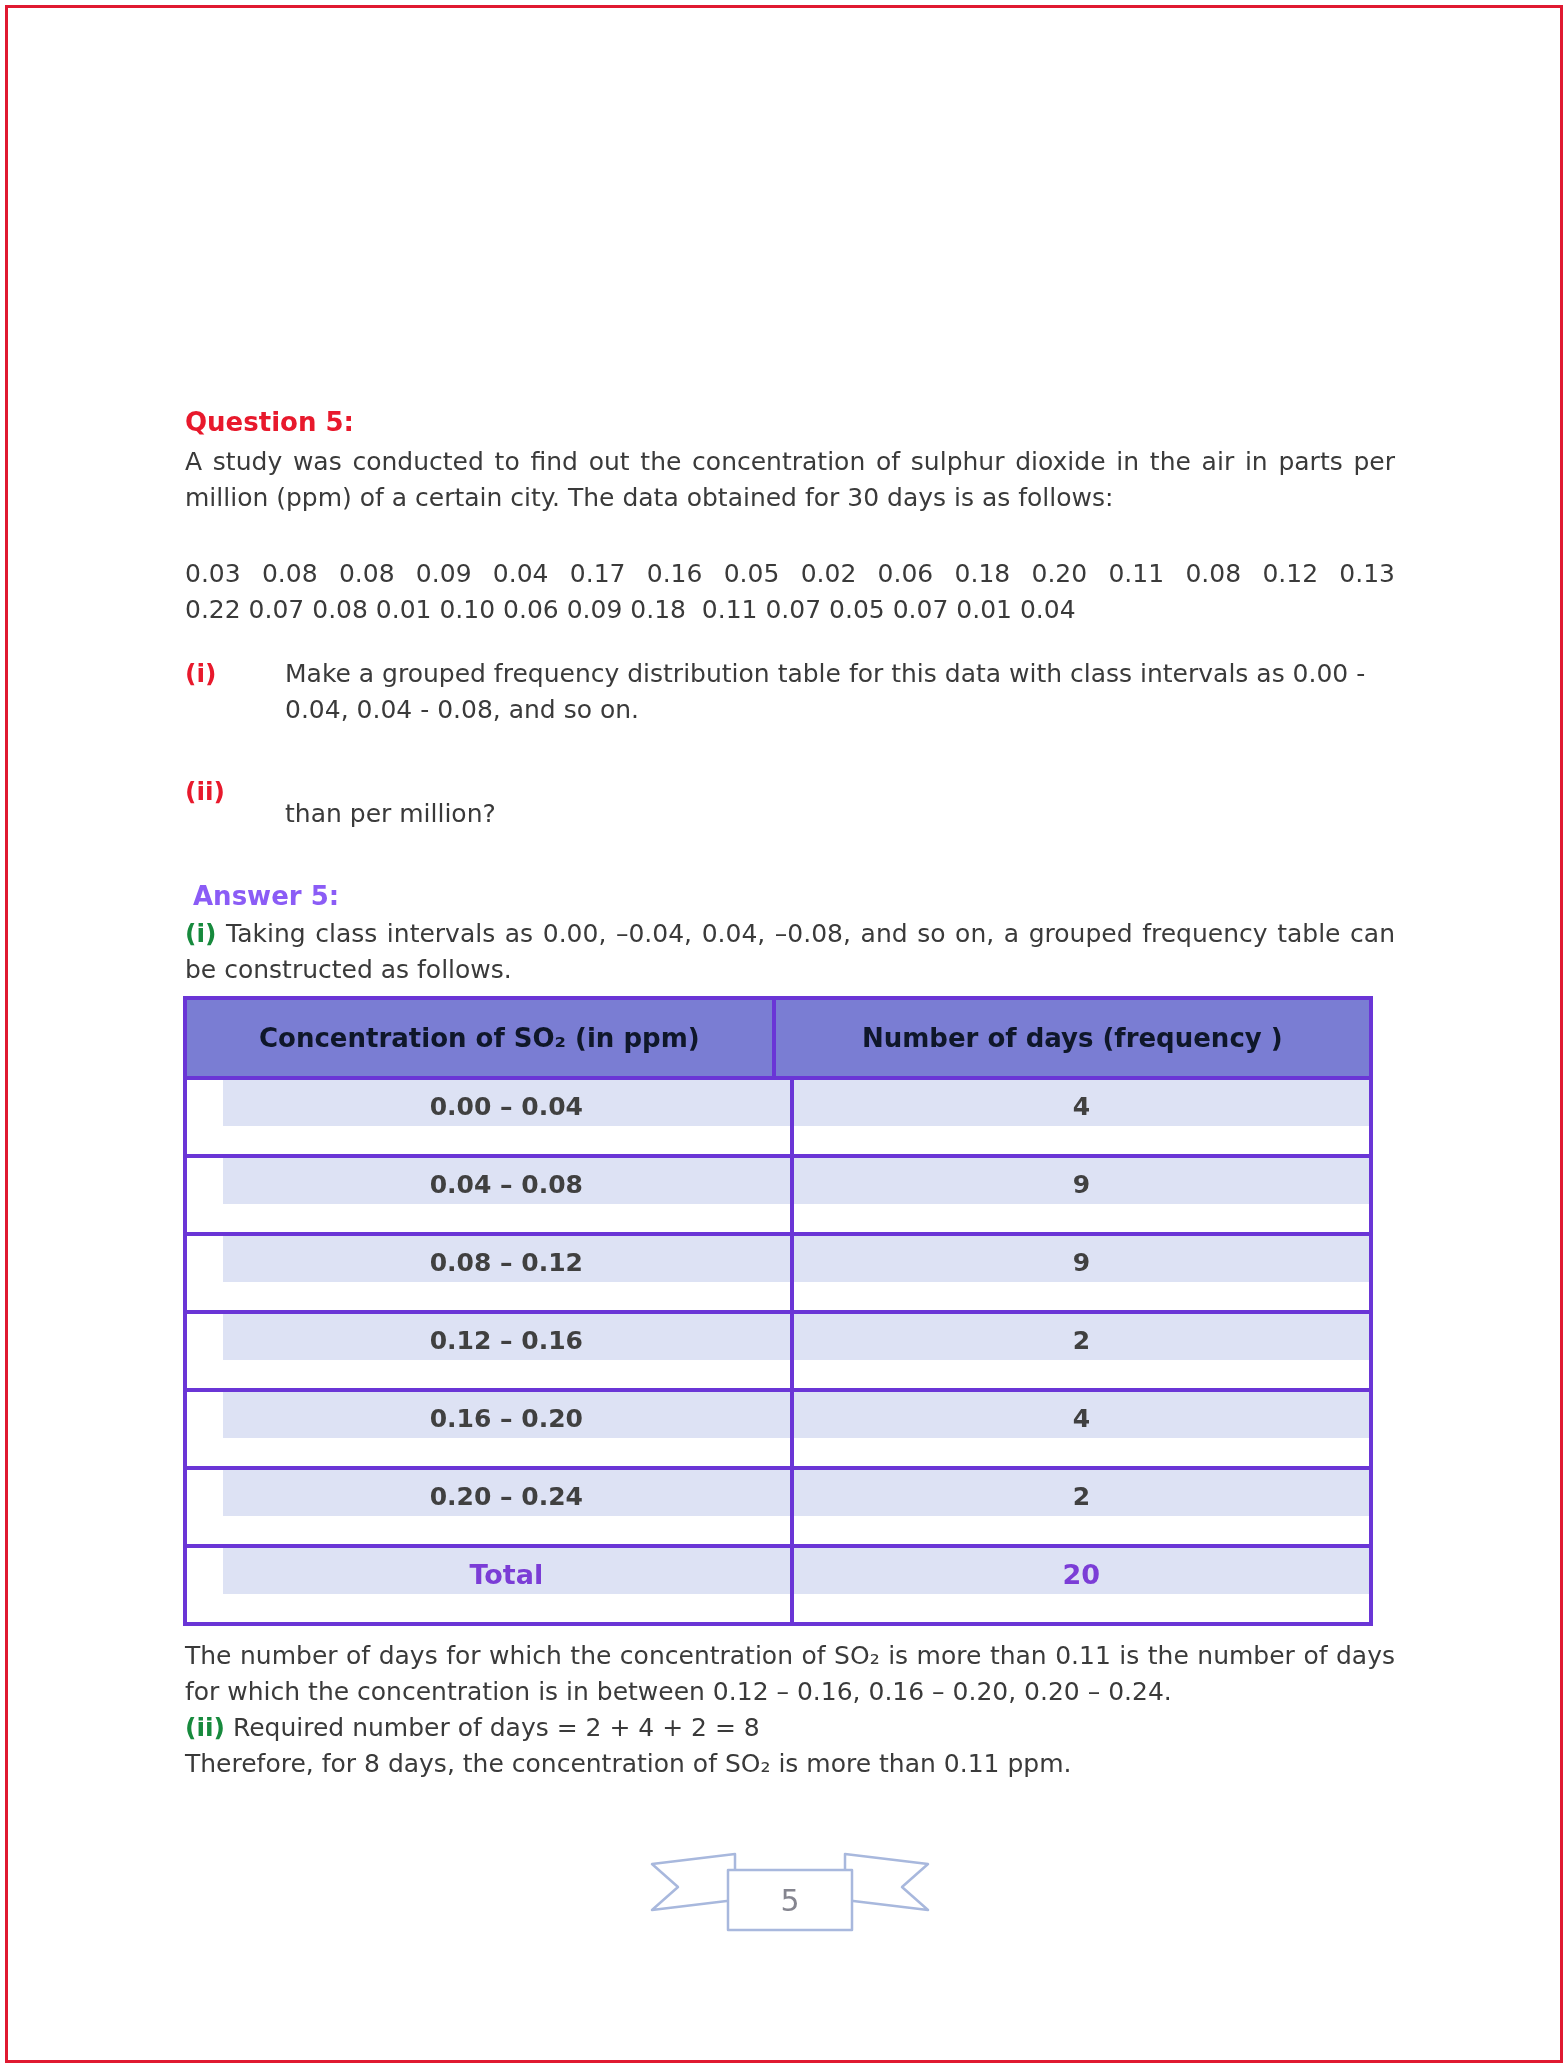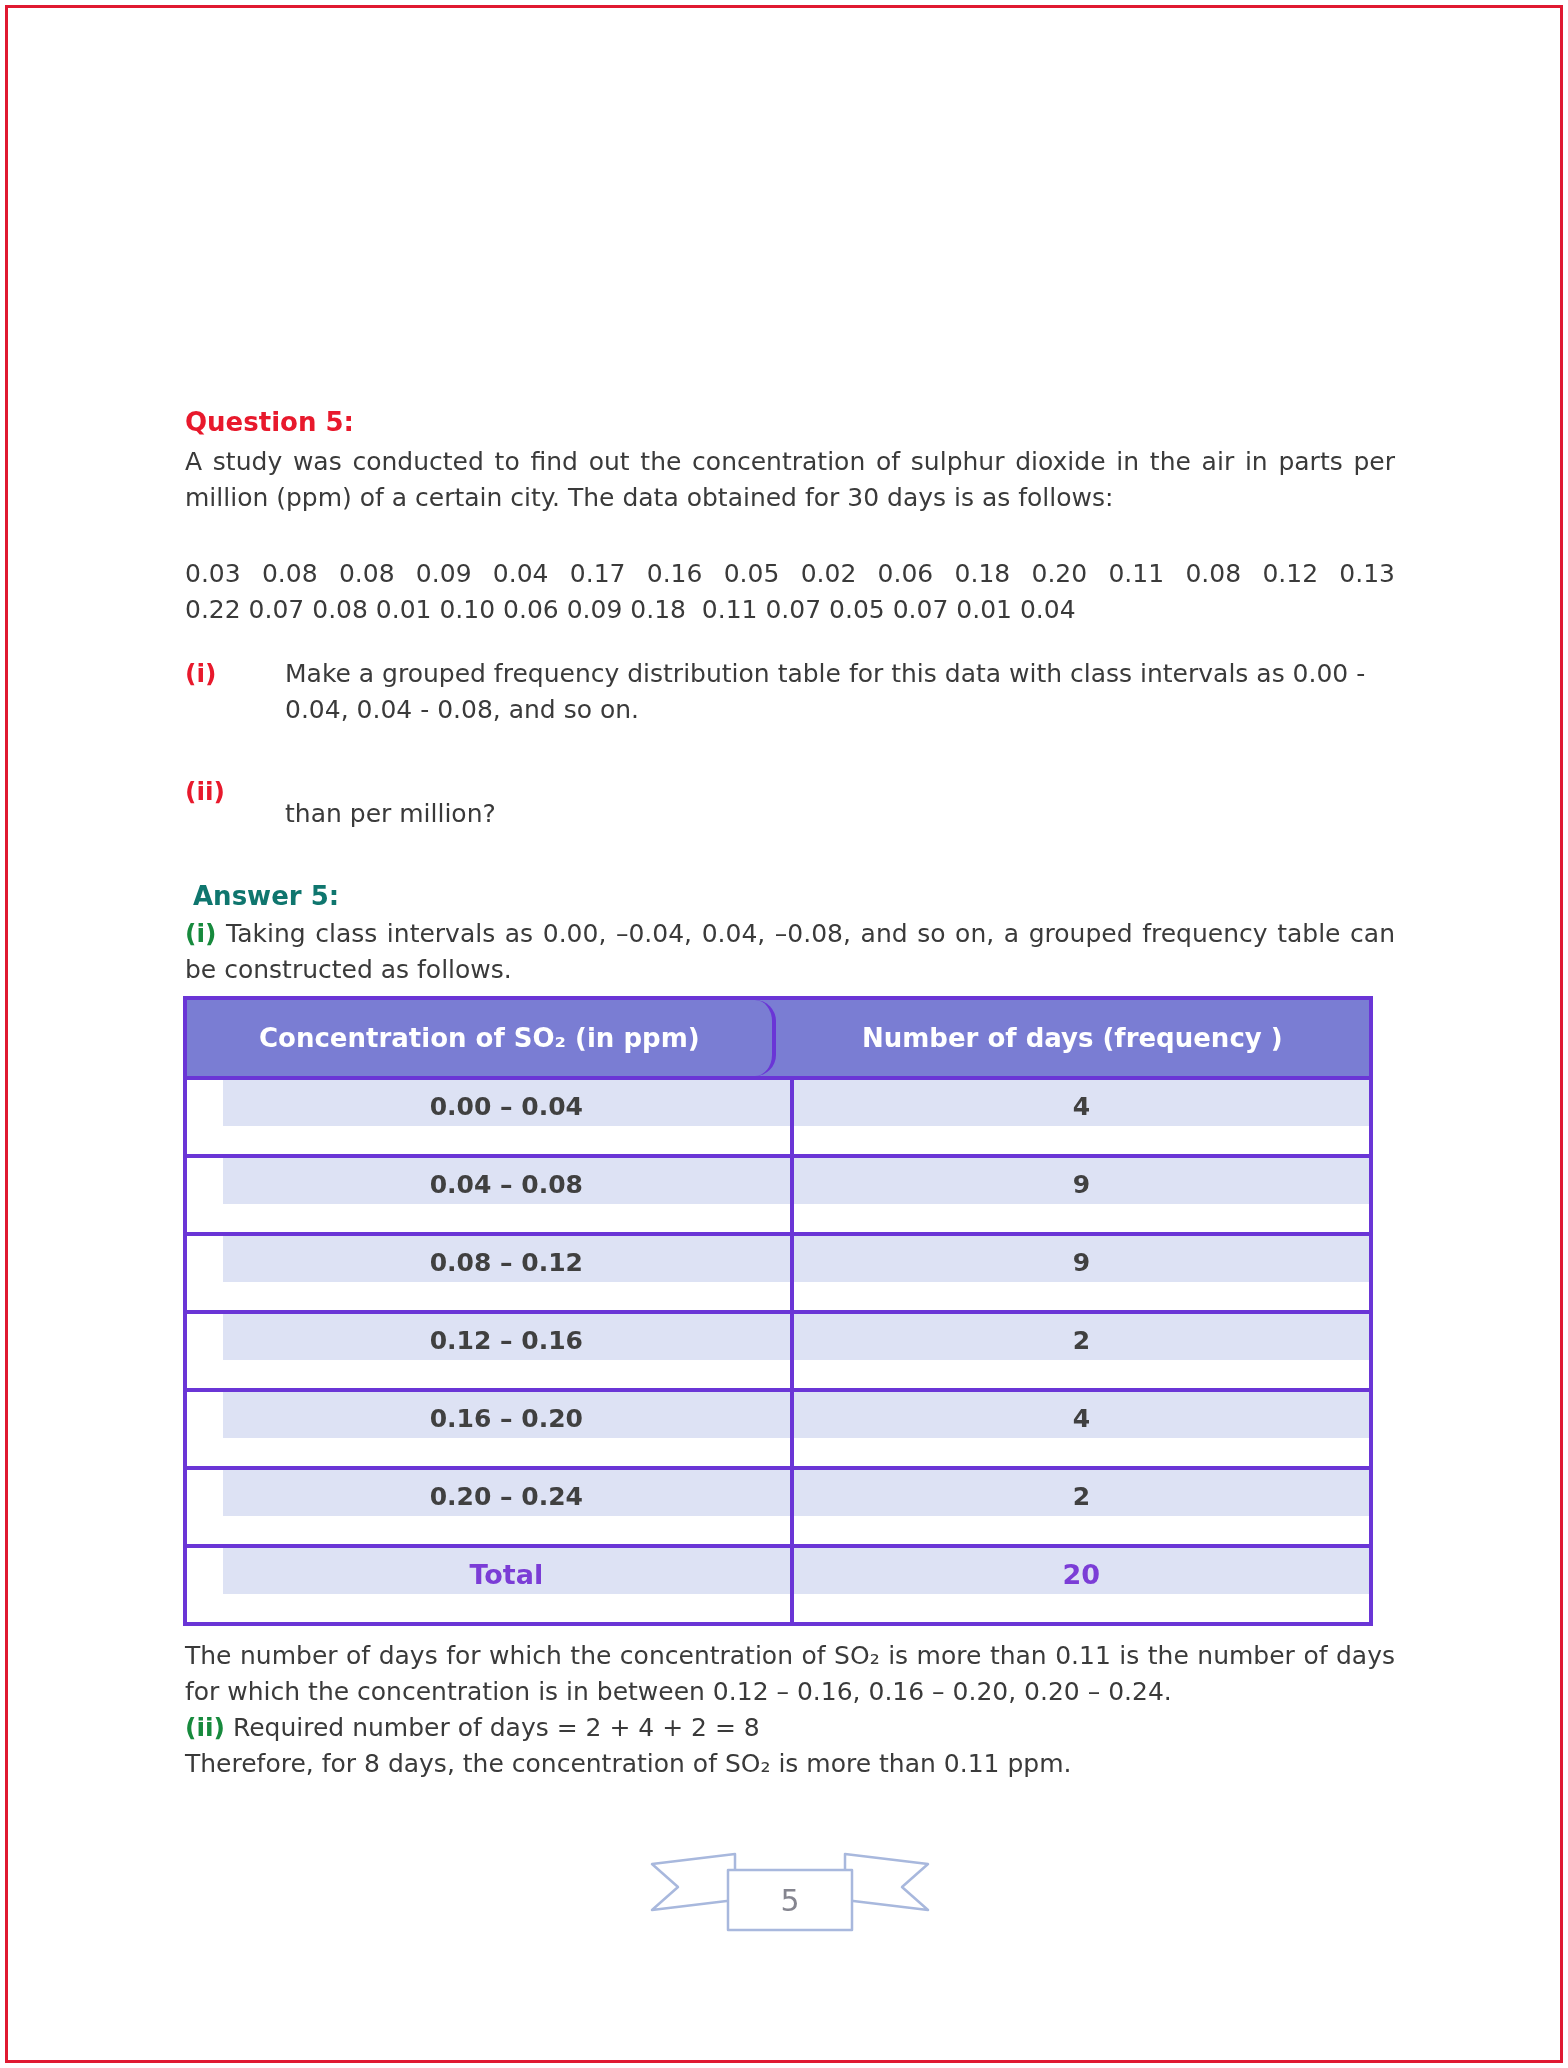--- a/index.html
+++ b/index.html
@@ -14,21 +14,21 @@
   .frame {
     position:absolute; inset:5px;
     border:3px solid #e01931;
     pointer-events:none;
   }
   .content {
     position:absolute; left:185px; top:404px; width:1210px;
     font-size:25px; line-height:36px;
   }
   .q-head { color:#e8192c; font-size:26px; font-weight:bold; margin-bottom:4px; }
-  .a-head { color:#0f766e; font-size:26px; font-weight:bold; margin-top:46px; margin-left:8px; }
+  .a-head { color:#8b5cf6; font-size:26px; font-weight:bold; margin-top:46px; margin-left:8px; }
   .just { text-align:justify; }
   .data1 { margin-top:40px; text-align:justify; text-align-last:justify; }
   .data2 { white-space:pre-wrap; }
   .li { display:flex; }
   .li-i { margin-top:28px; }
   .li-ii { margin-top:46px; }
   .li .marker { flex:0 0 100px; font-weight:bold; color:#e8192c; }
   .li .li-text { flex:1; }
   .li-ii .line2 { margin-top:22px; }
   .green { color:#178a3d; font-weight:bold; }
@@ -36,21 +36,21 @@
 
   
   .stable {
     width:1190px; margin-left:-2px; margin-top:8px;
     border:4px solid #6a35d6;
   }
   .thead, .trow { display:grid; grid-template-columns:49.8% 50.2%; }
   .thead { background:#7a7dd3; }
   .th {
     height:76px; display:flex; align-items:center; justify-content:center;
-    color:#ffffff; font-size:26px; font-weight:bold; text-align:center;border-radius:21px;
+    color:#0f172a; font-size:26px; font-weight:bold; text-align:center;
   }
   .th:first-child, .td:first-child { border-right:4px solid #6a35d6; }
   .trow { border-top:4px solid #6a35d6;padding-left:36px; }
   .td {
     height:74px; text-align:center; font-weight:bold; font-size:25px;
     padding-top:12px; line-height:30px;
     background:linear-gradient(to bottom,#dde2f4 0,#dde2f4 62%,#ffffff 62%);
     color:#404040;
   }
   .trow.total .td { color:#7b3dd6; font-size:27px; }

